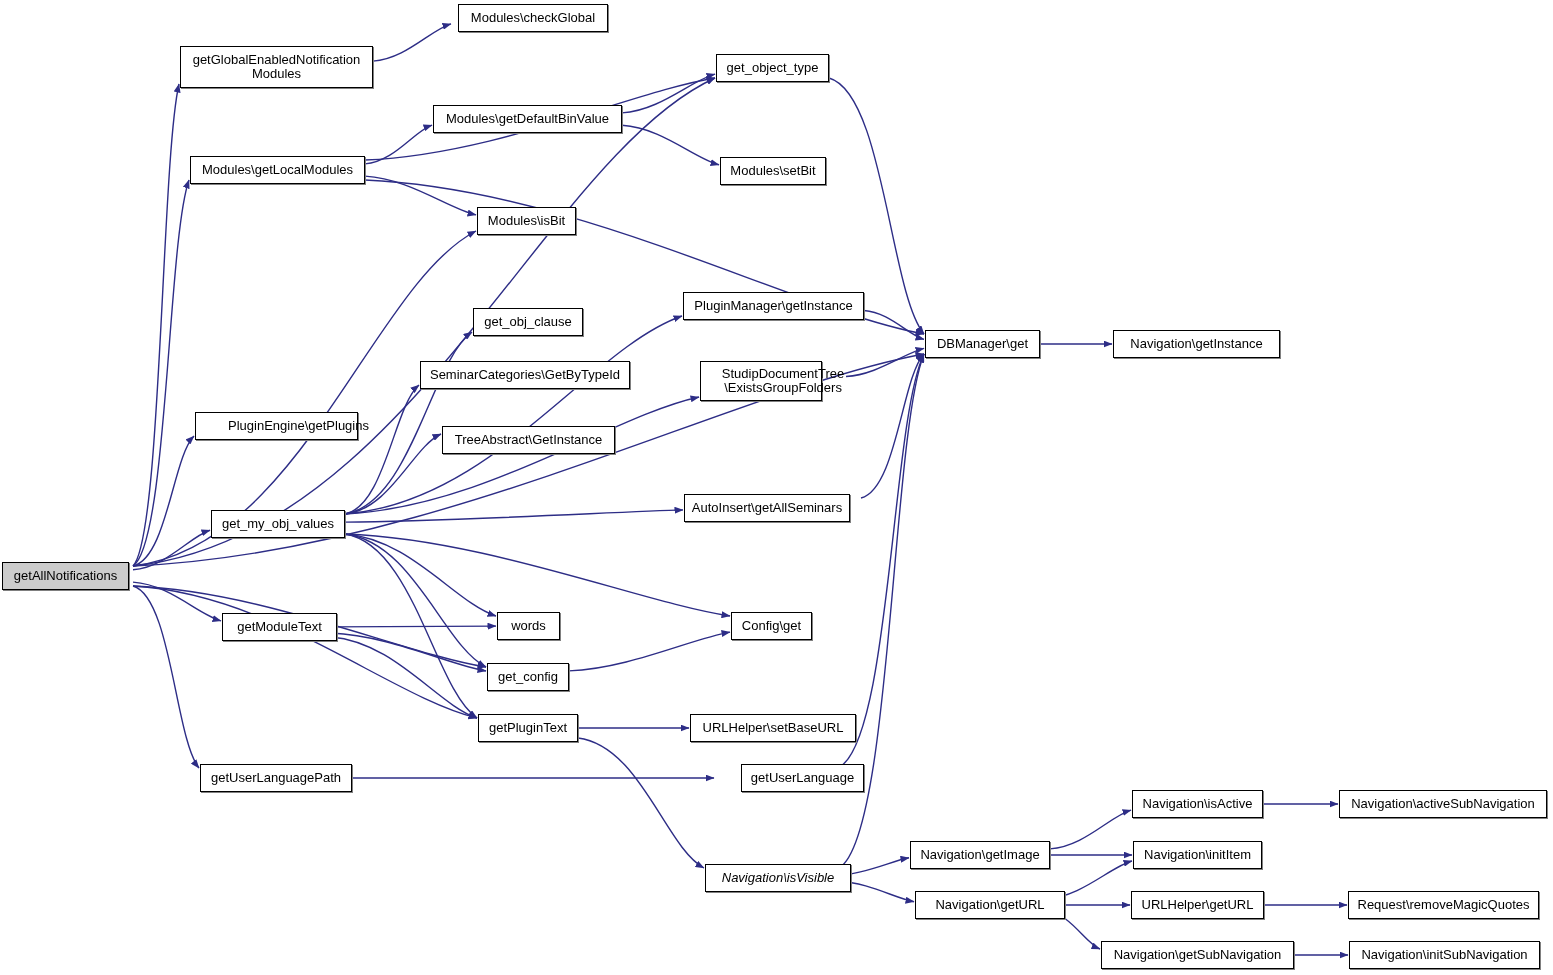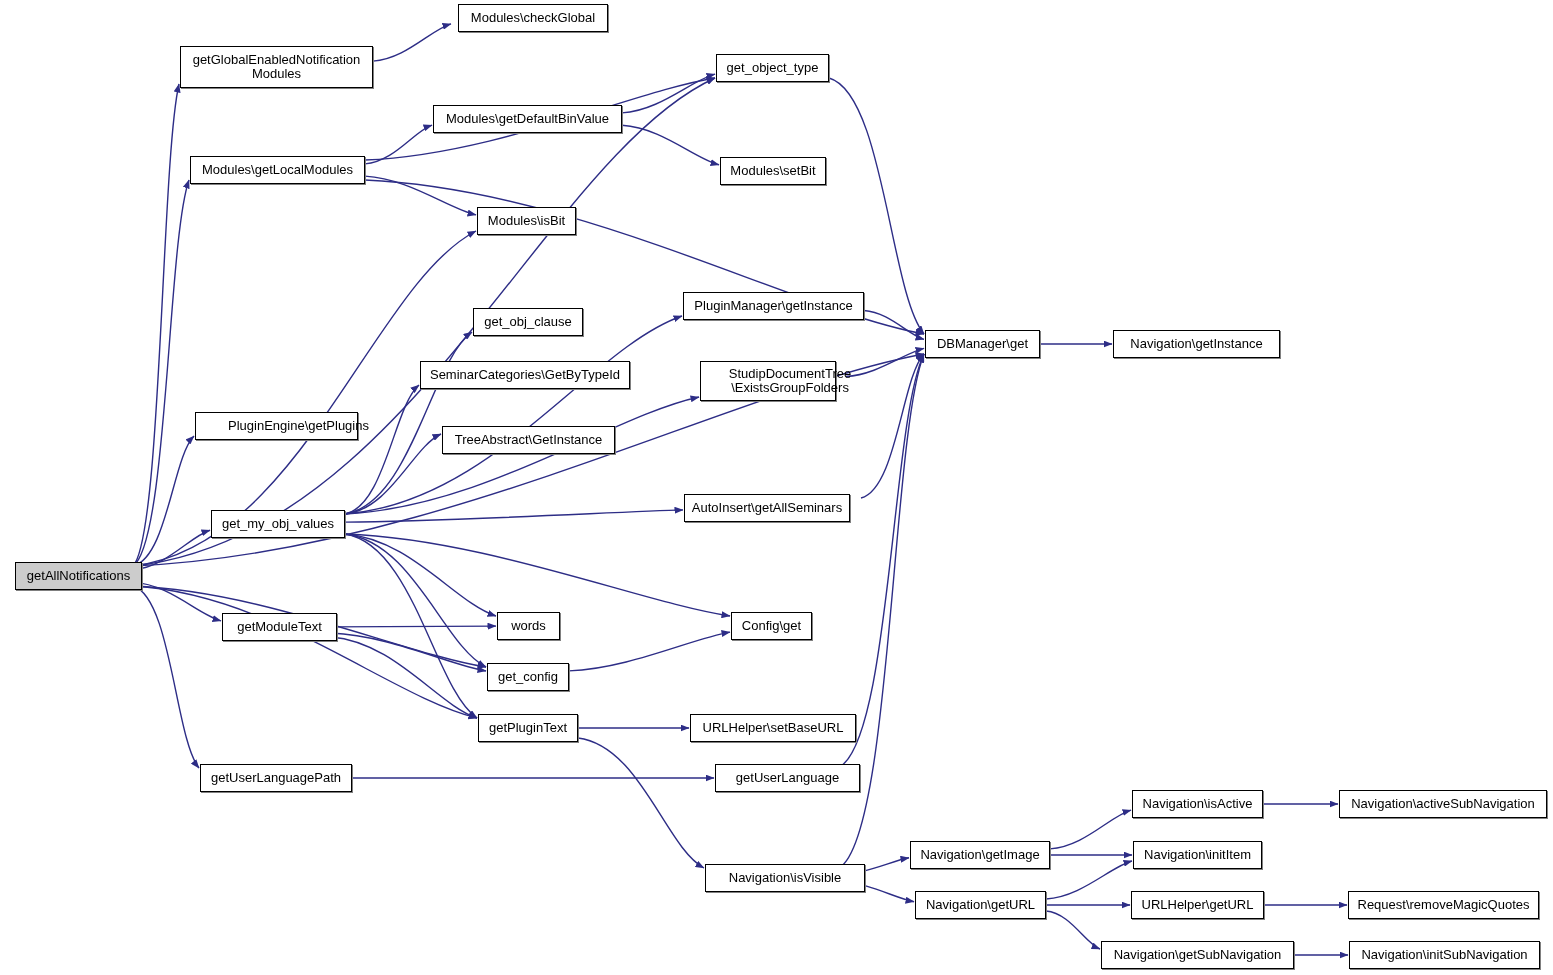--- a/index.html
+++ b/index.html
@@ -103,51 +103,51 @@
         <path d="M1050,848.88 C1084.261863727455,846.5544 1109.757644488978,816.3216 1131,810.12" marker-end="url(#arrow)"></path>
         <path d="M1050,855 L1132,855" marker-end="url(#arrow)"></path>
         <path d="M1046,899 C1081.8148387096774,896.72 1109.7948,867.08 1132,861" marker-end="url(#arrow)"></path>
         <path d="M1046,905 L1130,905" marker-end="url(#arrow)"></path>
         <path d="M1046,911 C1070.675652173913,913.28 1084.701095652174,942.92 1100,949" marker-end="url(#arrow)"></path>
         <path d="M1263,804 L1338,804" marker-end="url(#arrow)"></path>
         <path d="M1264,905 L1347,905" marker-end="url(#arrow)"></path>
         <path d="M1294,955 L1348,955" marker-end="url(#arrow)"></path>
       </g>
   </svg>
-<div class="node root" style="left: 15px; top: 562px; width: 127px; height: 28px;">getAllNotifications</div>
+<div class="node root" style="left: 2px; top: 562px; width: 127px; height: 28px;">getAllNotifications</div>
     <div class="node" style="left: 180px; top: 46px; width: 193px; height: 42px;">getGlobalEnabledNotification
 Modules</div>
     <div class="node" style="left: 452px; top: 4px; width: 150px; height: 28px; margin-left: 6px;">Modules\checkGlobal</div>
     <div class="node" style="left: 190px; top: 156px; width: 175px; height: 28px;">Modules\getLocalModules</div>
     <div class="node" style="left: 433px; top: 105px; width: 189px; height: 28px;">Modules\getDefaultBinValue</div>
     <div class="node" style="left: 720px; top: 157px; width: 106px; height: 28px;">Modules\setBit</div>
     <div class="node" style="left: 477px; top: 207px; width: 99px; height: 28px;">Modules\isBit</div>
     <div class="node" style="left: 716px; top: 54px; width: 113px; height: 28px;">get_object_type</div>
     <div class="node" style="left: 683px; top: 292px; width: 181px; height: 28px;">PluginManager\getInstance</div>
     <div class="node" style="left: 925px; top: 330px; width: 115px; height: 28px;">DBManager\get</div>
     <div class="node" style="left: 1113px; top: 330px; width: 167px; height: 28px;">Navigation\getInstance</div>
-    <div class="node" style="left: 700px; top: 361px; width: 136px; height: 40px; padding-left: 44px;">StudipDocumentTree
+    <div class="node" style="left: 700px; top: 361px; width: 122px; height: 40px; padding-left: 44px;">StudipDocumentTree
 \ExistsGroupFolders</div>
     <div class="node" style="left: 473px; top: 308px; width: 110px; height: 28px;">get_obj_clause</div>
     <div class="node" style="left: 420px; top: 361px; width: 210px; height: 28px;">SeminarCategories\GetByTypeId</div>
     <div class="node" style="left: 442px; top: 410px; width: 173px; height: 28px; margin-top: 16px;">TreeAbstract\GetInstance</div>
     <div class="node" style="left: 195px; top: 412px; width: 163px; height: 28px; padding-left: 44px;">PluginEngine\getPlugins</div>
     <div class="node" style="left: 211px; top: 510px; width: 134px; height: 28px;">get_my_obj_values</div>
     <div class="node" style="left: 684px; top: 494px; width: 166px; height: 28px;">AutoInsert\getAllSeminars</div>
     <div class="node" style="left: 222px; top: 613px; width: 115px; height: 28px;">getModuleText</div>
     <div class="node" style="left: 497px; top: 612px; width: 63px; height: 28px;">words</div>
     <div class="node" style="left: 487px; top: 663px; width: 82px; height: 28px;">get_config</div>
     <div class="node" style="left: 731px; top: 612px; width: 81px; height: 28px;">Config\get</div>
     <div class="node" style="left: 478px; top: 714px; width: 100px; height: 28px;">getPluginText</div>
     <div class="node" style="left: 690px; top: 714px; width: 166px; height: 28px;">URLHelper\setBaseURL</div>
     <div class="node" style="left: 200px; top: 764px; width: 152px; height: 28px;">getUserLanguagePath</div>
-    <div class="node" style="left: 715px; top: 764px; width: 145px; height: 28px;">getUserLanguage</div>
-    <div class="node" style="left: 705px; top: 864px; width: 160px; height: 28px;">Navigation\isVisible</div>
+    <div class="node" style="left: 741px; top: 764px; width: 123px; height: 28px;">getUserLanguage</div>
+    <div class="node" style="left: 705px; top: 864px; width: 146px; height: 28px; font-style: italic;">Navigation\isVisible</div>
     <div class="node" style="left: 910px; top: 841px; width: 140px; height: 28px;">Navigation\getImage</div>
-    <div class="node" style="left: 915px; top: 891px; width: 131px; height: 28px;">Navigation\getURL</div>
+    <div class="node" style="left: 915px; top: 891px; width: 150px; height: 28px;">Navigation\getURL</div>
     <div class="node" style="left: 1132px; top: 790px; width: 131px; height: 28px;">Navigation\isActive</div>
     <div class="node" style="left: 1133px; top: 841px; width: 129px; height: 28px;">Navigation\initItem</div>
     <div class="node" style="left: 1131px; top: 891px; width: 133px; height: 28px;">URLHelper\getURL</div>
     <div class="node" style="left: 1101px; top: 941px; width: 193px; height: 28px;">Navigation\getSubNavigation</div>
     <div class="node" style="left: 1339px; top: 790px; width: 208px; height: 28px;">Navigation\activeSubNavigation</div>
     <div class="node" style="left: 1348px; top: 891px; width: 191px; height: 28px;">Request\removeMagicQuotes</div>
     <div class="node" style="left: 1349px; top: 941px; width: 191px; height: 28px;">Navigation\initSubNavigation</div>
   </div>
 
 </body></html>

